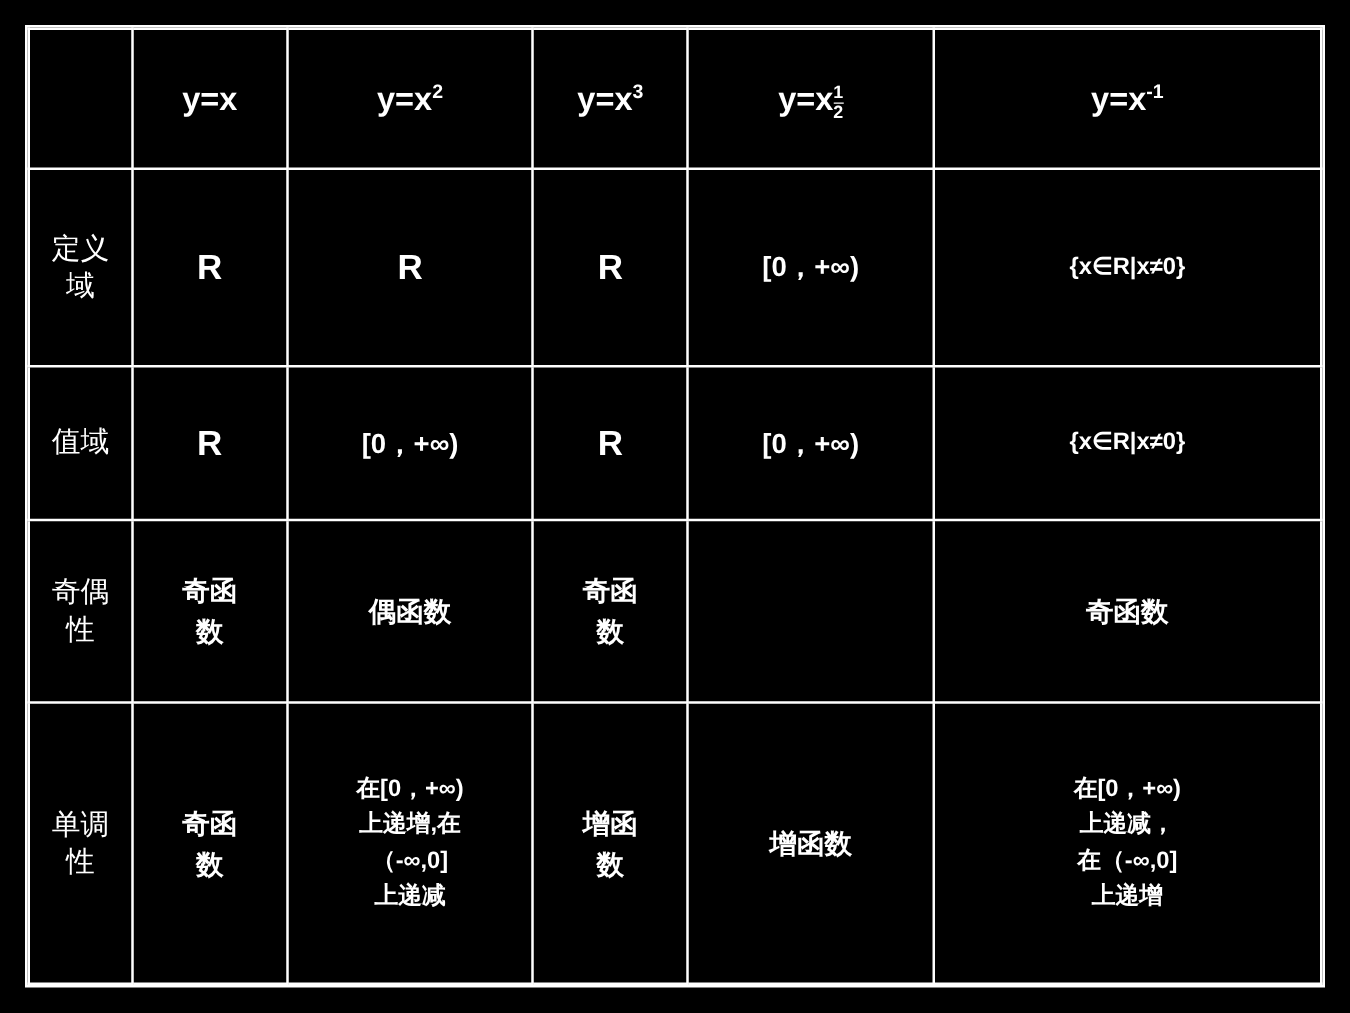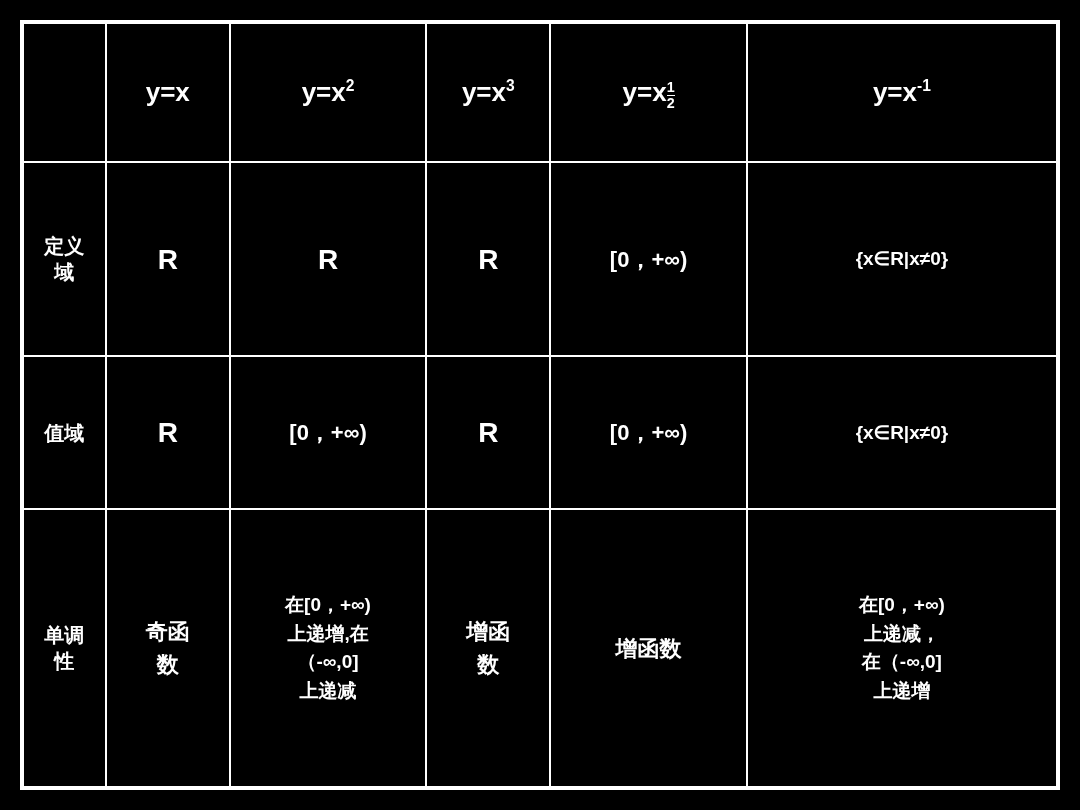--- a/index.html
+++ b/index.html
@@ -54,22 +54,22 @@
       height: 100px;
       margin-left: 44px;
     }
 
     .header-row td:first-child {
       background: #000;
     }
 
     
     .row-label {
-      font-size: 20px;
-      font-weight: bold;
+      font-size: 23px;
+      font-weight: normal;
       writing-mode: vertical-rl;
       
       writing-mode: horizontal-tb;
       line-height: 1.3;
     }
 
     .data-cell-large {
       font-size: 28px;
       font-weight: bold;
     }
@@ -145,20 +145,28 @@
 
       <tr class="row-height-2">
         <td class="row-label">值域</td>
         <td class="data-cell-large">R</td>
         <td class="data-cell-medium">[0，+∞)</td>
         <td class="data-cell-large">R</td>
         <td class="data-cell-medium">[0，+∞)</td>
         <td class="data-cell-small">{x∈R|x≠0}</td>
       </tr>
 
+      <tr class="row-height-3">
+        <td class="row-label">奇偶<br>性</td>
+        <td class="data-cell-medium">奇函<br>数</td>
+        <td class="data-cell-medium">偶函数</td>
+        <td class="data-cell-medium">奇函<br>数</td>
+        <td class="data-cell-medium"></td>
+        <td class="data-cell-medium">奇函数</td>
+      </tr>
 
       <tr class="row-height-4">
         <td class="row-label">单调<br>性</td>
         <td class="data-cell-medium">奇函<br>数</td>
         <td class="data-cell-small">在[0，+∞)<br>上递增,在<br>（-∞,0]<br>上递减</td>
         <td class="data-cell-medium">增函<br>数</td>
         <td class="data-cell-medium">增函数</td>
         <td class="data-cell-small">在[0，+∞)<br>上递减，<br>在（-∞,0]<br>上递增</td>
       </tr>
     </tbody>

